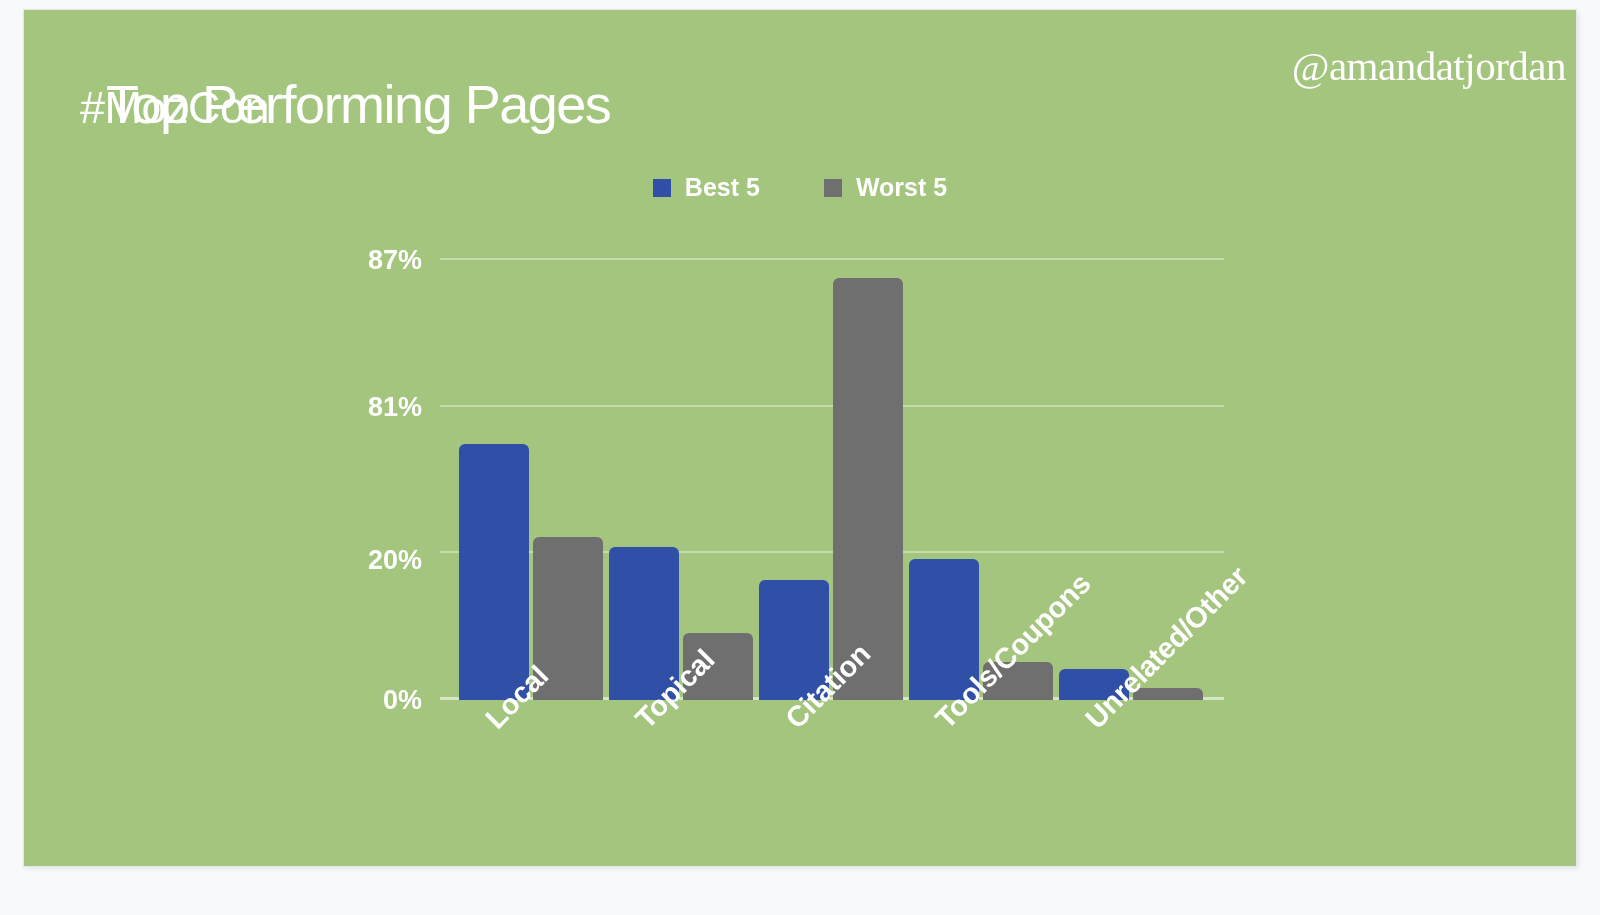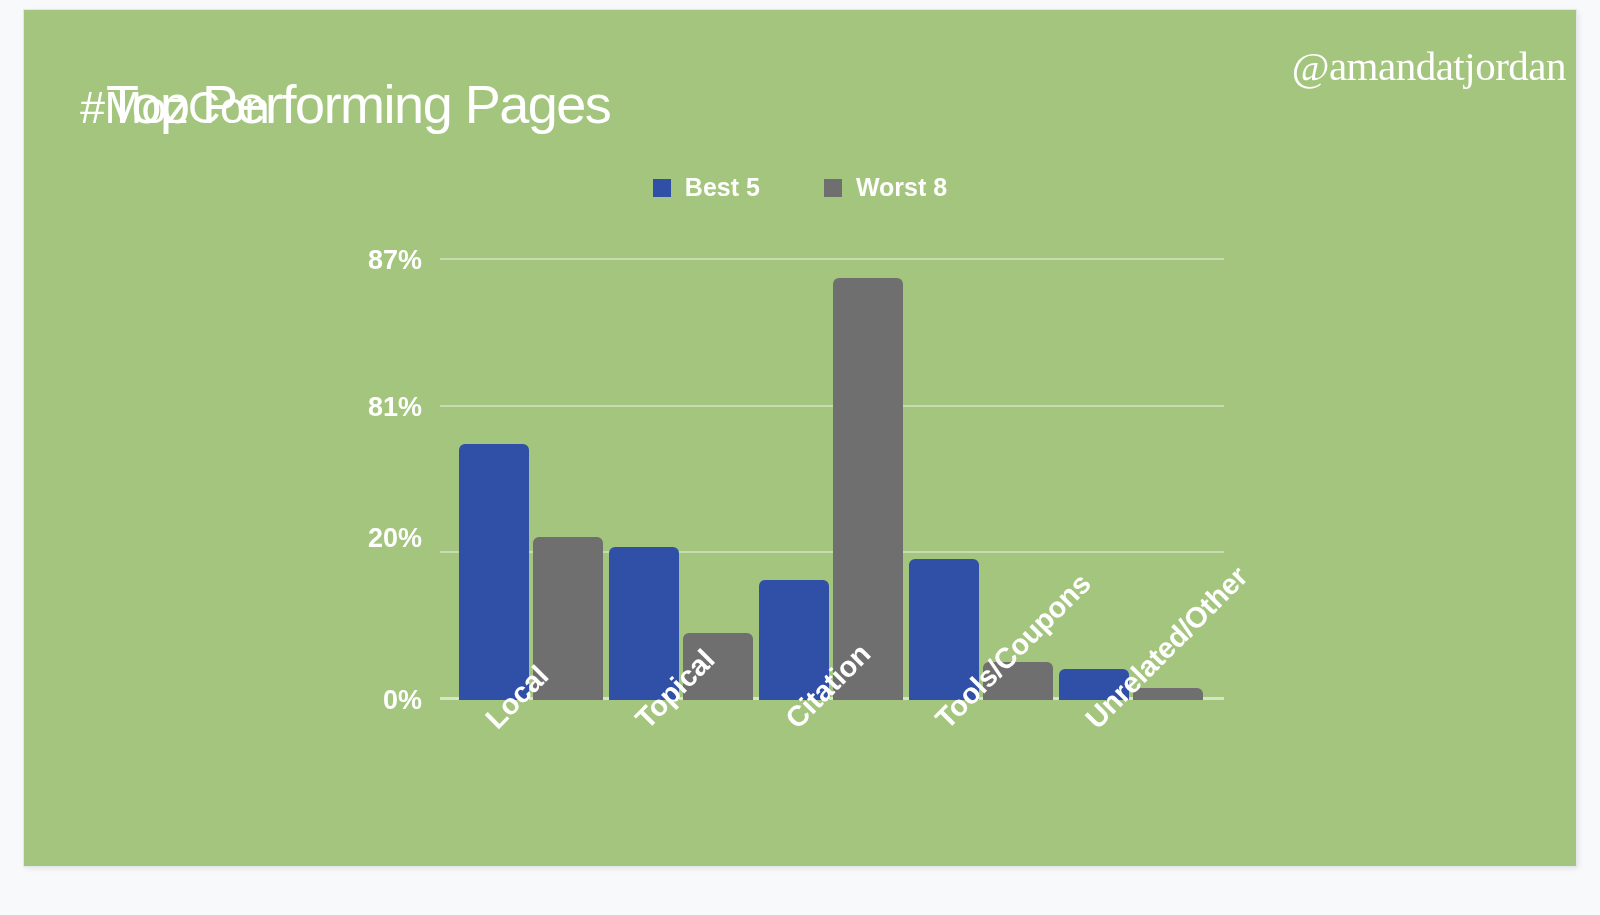--- a/index.html
+++ b/index.html
@@ -173,27 +173,27 @@
   <div id="handle">@amandatjordan</div>
   <div id="slide-title">Top Performing Pages</div>
 
   <div id="legend">
     <div class="legend-item">
       <span class="legend-swatch" style="background: rgb(48, 80, 168);"></span>
       <span class="legend-label">Best 5</span>
     </div>
     <div class="legend-item">
       <span class="legend-swatch" style="background: rgb(112, 111, 111);"></span>
-      <span class="legend-label">Worst 8</span>
+      <span class="legend-label">Worst 5</span>
     </div>
   </div>
 
   <div id="yticks-layer">
       <div class="ytick" style="top: 462px;">0%</div>
-      <div class="ytick" style="top: 300px;">20%</div>
+      <div class="ytick" style="top: 322px;">20%</div>
       <div class="ytick" style="top: 168.667px;">81%</div>
       <div class="ytick" style="top: 22px;">87%</div>
     </div>
 
   <div id="plot">
     <div class="axis-baseline"></div>
   <div class="gridline" style="bottom: 146.667px;"></div>
       <div class="gridline" style="bottom: 293.333px;"></div>
       <div class="gridline" style="bottom: 440px;"></div>
       <div class="bar-group" style="left: 19px;">

